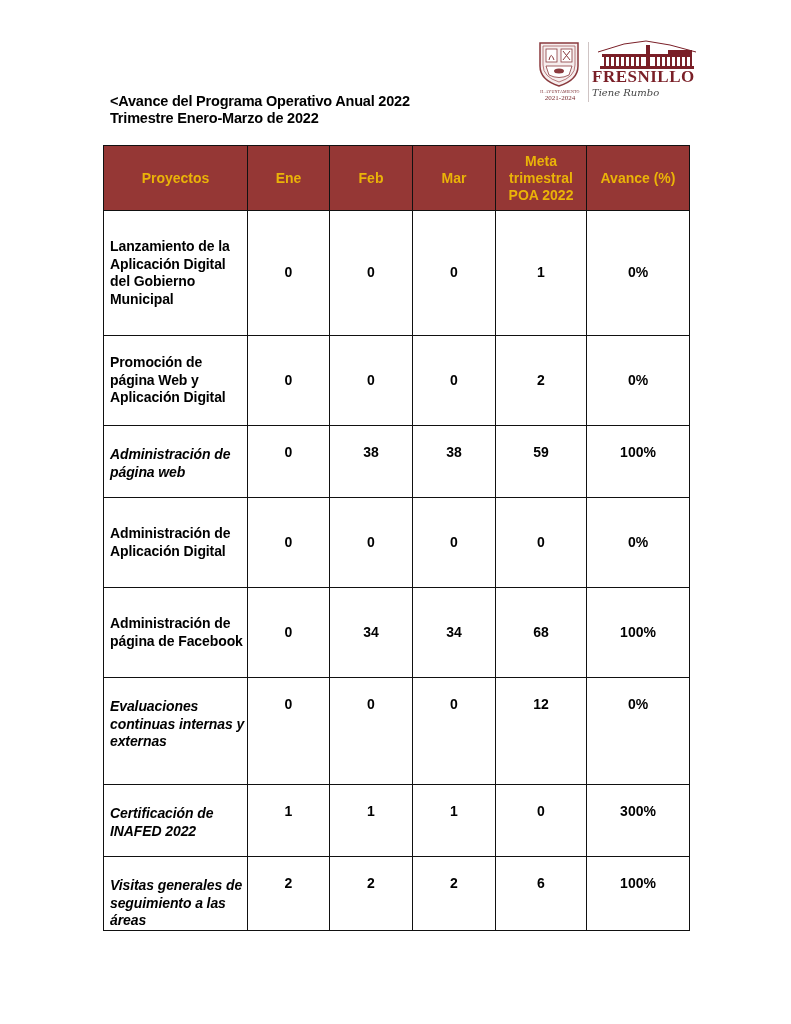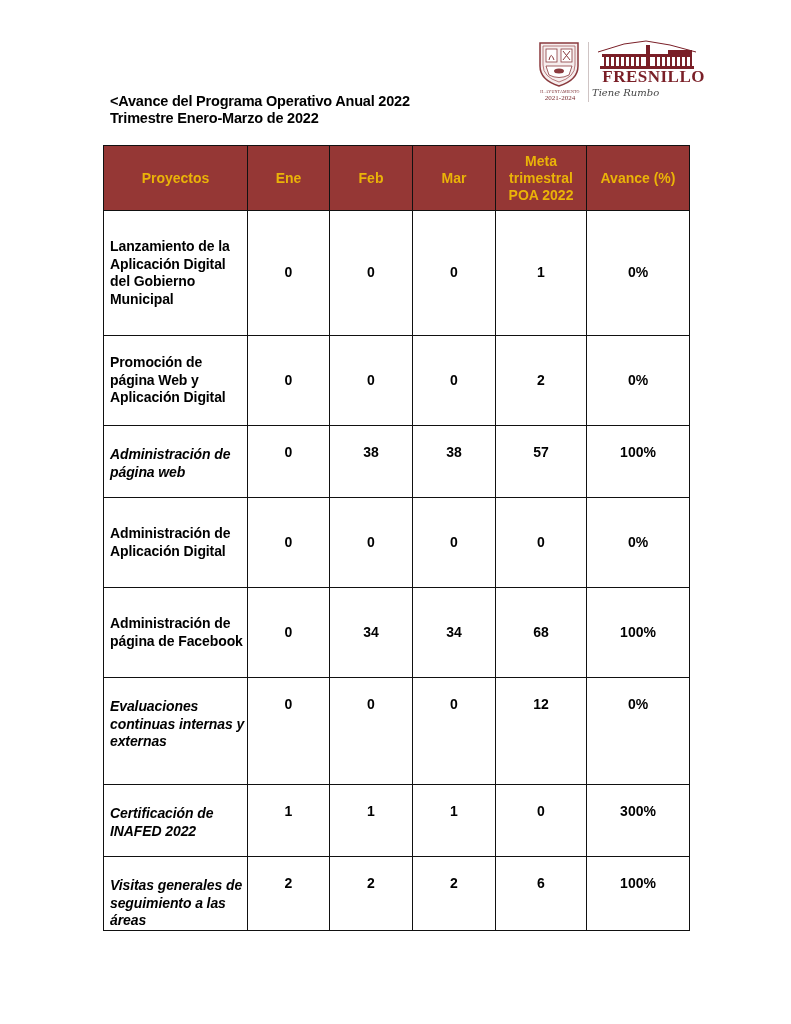--- a/index.html
+++ b/index.html
@@ -6,21 +6,21 @@
   body { width: 791px; height: 1024px; position: relative; overflow: hidden; font-family: "Liberation Sans", sans-serif; color: #000; }
 
   .logo-area { position: absolute; left: 530px; top: 38px; width: 175px; height: 68px; }
   .crest { position: absolute; left: 6px; top: 2px; width: 46px; height: 48px; }
   .crest-caption { position: absolute; left: 0; top: 52px; width: 60px; text-align: center; font-family: "Liberation Serif", serif; color: #7a2a2e; line-height: 1; }
   .crest-caption .l1 { font-size: 4px; letter-spacing: 0.2px; }
   .crest-caption .l2 { font-size: 7px; margin-top: 1px; }
   .logo-divider { position: absolute; left: 58px; top: 4px; width: 1px; height: 60px; background: #cfc4c4; }
   .brand { position: absolute; left: 62px; top: 0; width: 113px; height: 68px; }
   .brand-building { position: absolute; left: 4px; top: 2px; width: 102px; height: 30px; }
-  .brand-name { position: absolute; left: 0; top: 29px; width: 113px; text-align: right; font-family: "Liberation Serif", serif; font-weight: bold; font-size: 17px; color: #7a1f27; letter-spacing: 0.5px; }
+  .brand-name { position: absolute; left: 0; top: 29px; width: 113px; text-align: left; font-family: "Liberation Serif", serif; font-weight: bold; font-size: 17px; color: #7a1f27; letter-spacing: 0.5px; }
   .brand-tag { position: absolute; left: 0; top: 49px; width: 113px; text-align: left; font-family: "DejaVu Serif", serif; font-style: italic; font-size: 10px; color: #444; }
 
   .doc-title { position: absolute; left: 110px; top: 93px; font-weight: bold; font-size: 14.5px; line-height: 17px; letter-spacing: -0.2px; }
   .doc-title div { white-space: nowrap; }
 
   table.poa { position: absolute; left: 103px; top: 145px; border-collapse: collapse; table-layout: fixed; width: 586px; }
   table.poa th, table.poa td { border: 1.5px solid #111; padding: 0; }
   table.poa th { background: #953735; color: #eab308; font-weight: bold; font-size: 14px; line-height: 17px; text-align: center; vertical-align: middle; height: 64px; }
   table.poa td { font-weight: bold; font-size: 14px; line-height: 17.5px; text-align: center; vertical-align: middle; }
   table.poa td.proj { text-align: left; padding-left: 6px; padding-right: 2px; letter-spacing: -0.1px; }
@@ -120,21 +120,21 @@
       <td>0</td>
       <td>0</td>
       <td>2</td>
       <td>0%</td>
     </tr>
     <tr style="height:72px">
       <td class="proj top">Administración de página web</td>
       <td class="top">0</td>
       <td class="top">38</td>
       <td class="top">38</td>
-      <td class="top">57</td>
+      <td class="top">59</td>
       <td class="top">100%</td>
     </tr>
     <tr style="height:90px">
       <td class="proj">Administración de Aplicación Digital</td>
       <td>0</td>
       <td>0</td>
       <td>0</td>
       <td>0</td>
       <td>0%</td>
     </tr>

